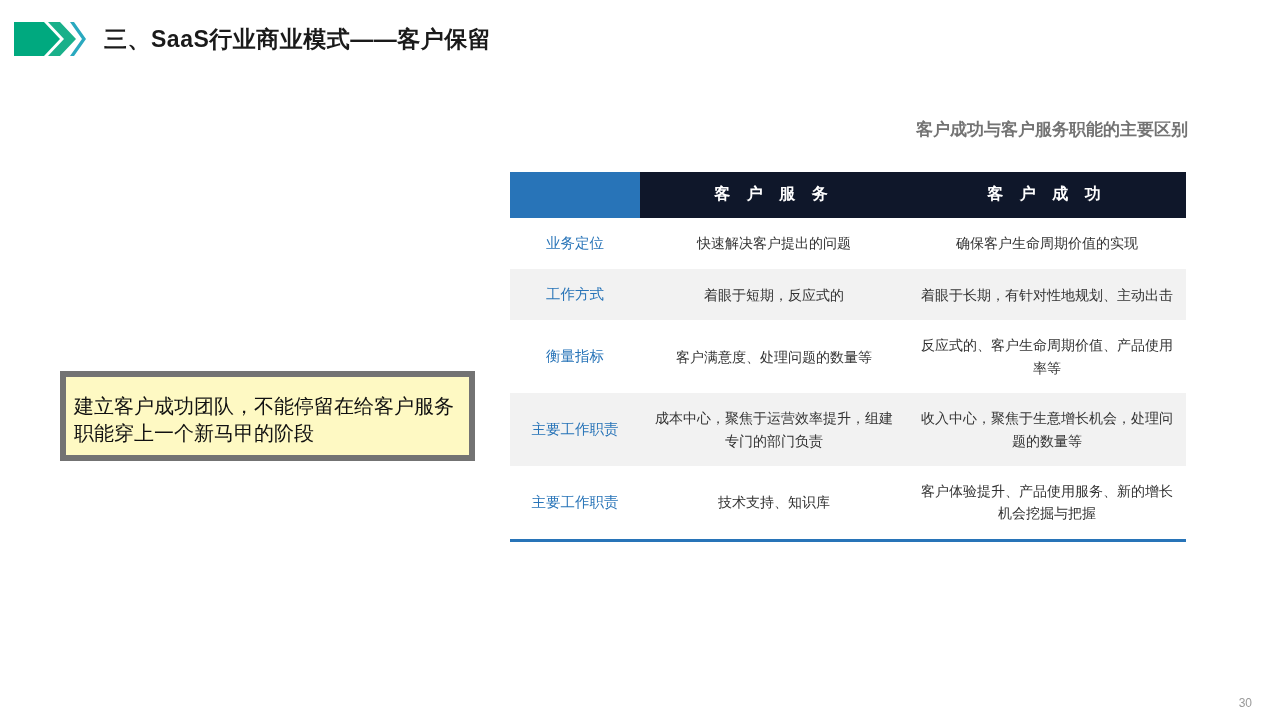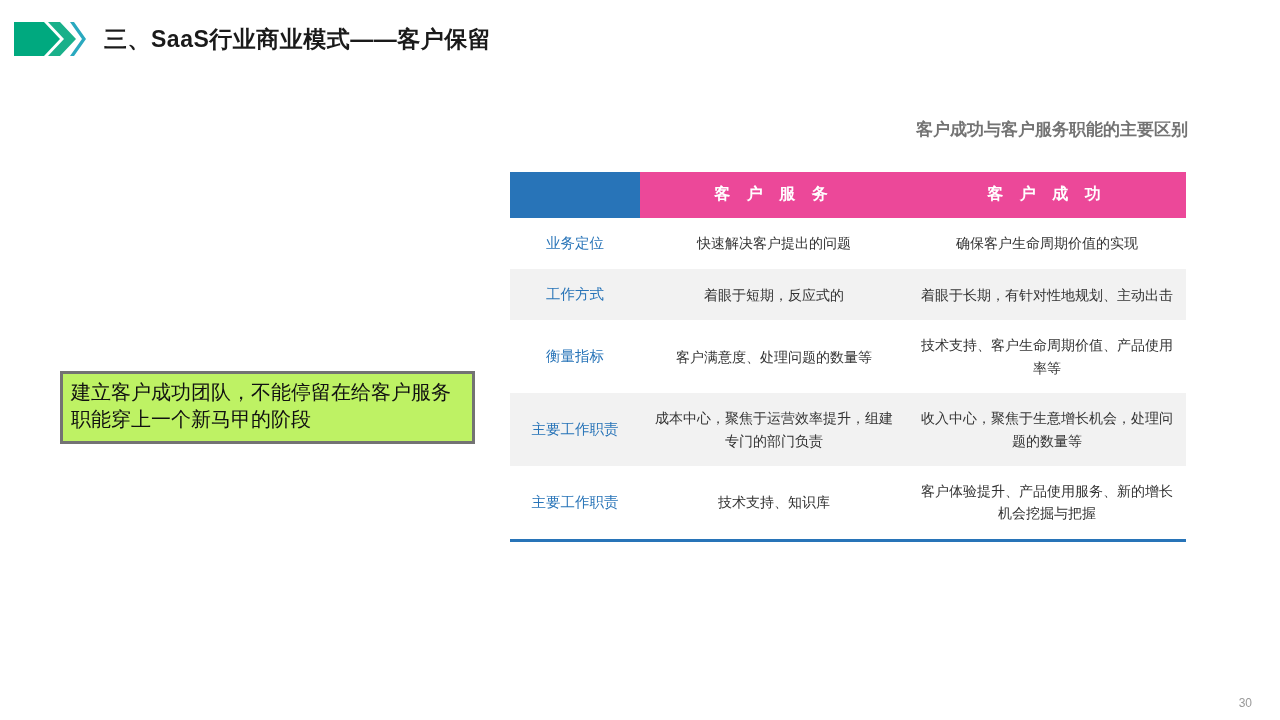--- a/index.html
+++ b/index.html
@@ -41,24 +41,24 @@
     white-space: nowrap;
   }
 
   
   .callout {
     position: absolute;
     left: 60px;
     top: 371px;
     width: 415px;
     min-height: 58px;
-    background: #bef264;
-    border: 3px solid #737373;
+    background: #fef9c3;
+    border: 6px solid #737373;
     box-sizing: border-box;
-    padding: 5px 8px 8px 8px;
+    padding: 16px 8px 8px 8px;
     font-size: 20px;
     line-height: 1.35;
     color: #111111;
   }
 
   
   .table-title {
     position: absolute;
     left: 512px;
     top: 118px;
@@ -81,21 +81,21 @@
     border-collapse: collapse;
     width: 676px;
     margin-left: 0;
     table-layout: fixed;
   }
   table.cs-table col.c0 { width: 130px; }
   table.cs-table col.c1 { width: 268px; }
   table.cs-table col.c2 { width: 278px; }
 
   table.cs-table thead th {
-    background: #ec4899;
+    background: #0f172a;
     color: #ffffff;
     font-size: 16px;
     font-weight: bold;
     letter-spacing: 6px;
     padding: 12px 0 13px 0;
     text-align: center;
     border: none;
   }
   table.cs-table thead th.empty-head {
     background: #2874b8;
@@ -177,21 +177,21 @@
         <td>确保客户生命周期价值的实现</td>
       </tr>
       <tr class="alt">
         <td class="rowlabel">工作方式</td>
         <td>着眼于短期，反应式的</td>
         <td>着眼于长期，有针对性地规划、主动出击</td>
       </tr>
       <tr class="plain">
         <td class="rowlabel">衡量指标</td>
         <td>客户满意度、处理问题的数量等</td>
-        <td>技术支持、客户生命周期价值、产品使用率等</td>
+        <td>反应式的、客户生命周期价值、产品使用率等</td>
       </tr>
       <tr class="alt">
         <td class="rowlabel">主要工作职责</td>
         <td>成本中心，聚焦于运营效率提升，组建专门的部门负责</td>
         <td>收入中心，聚焦于生意增长机会，处理问题的数量等</td>
       </tr>
       <tr class="plain">
         <td class="rowlabel">主要工作职责</td>
         <td>技术支持、知识库</td>
         <td>客户体验提升、产品使用服务、新的增长机会挖掘与把握</td>

